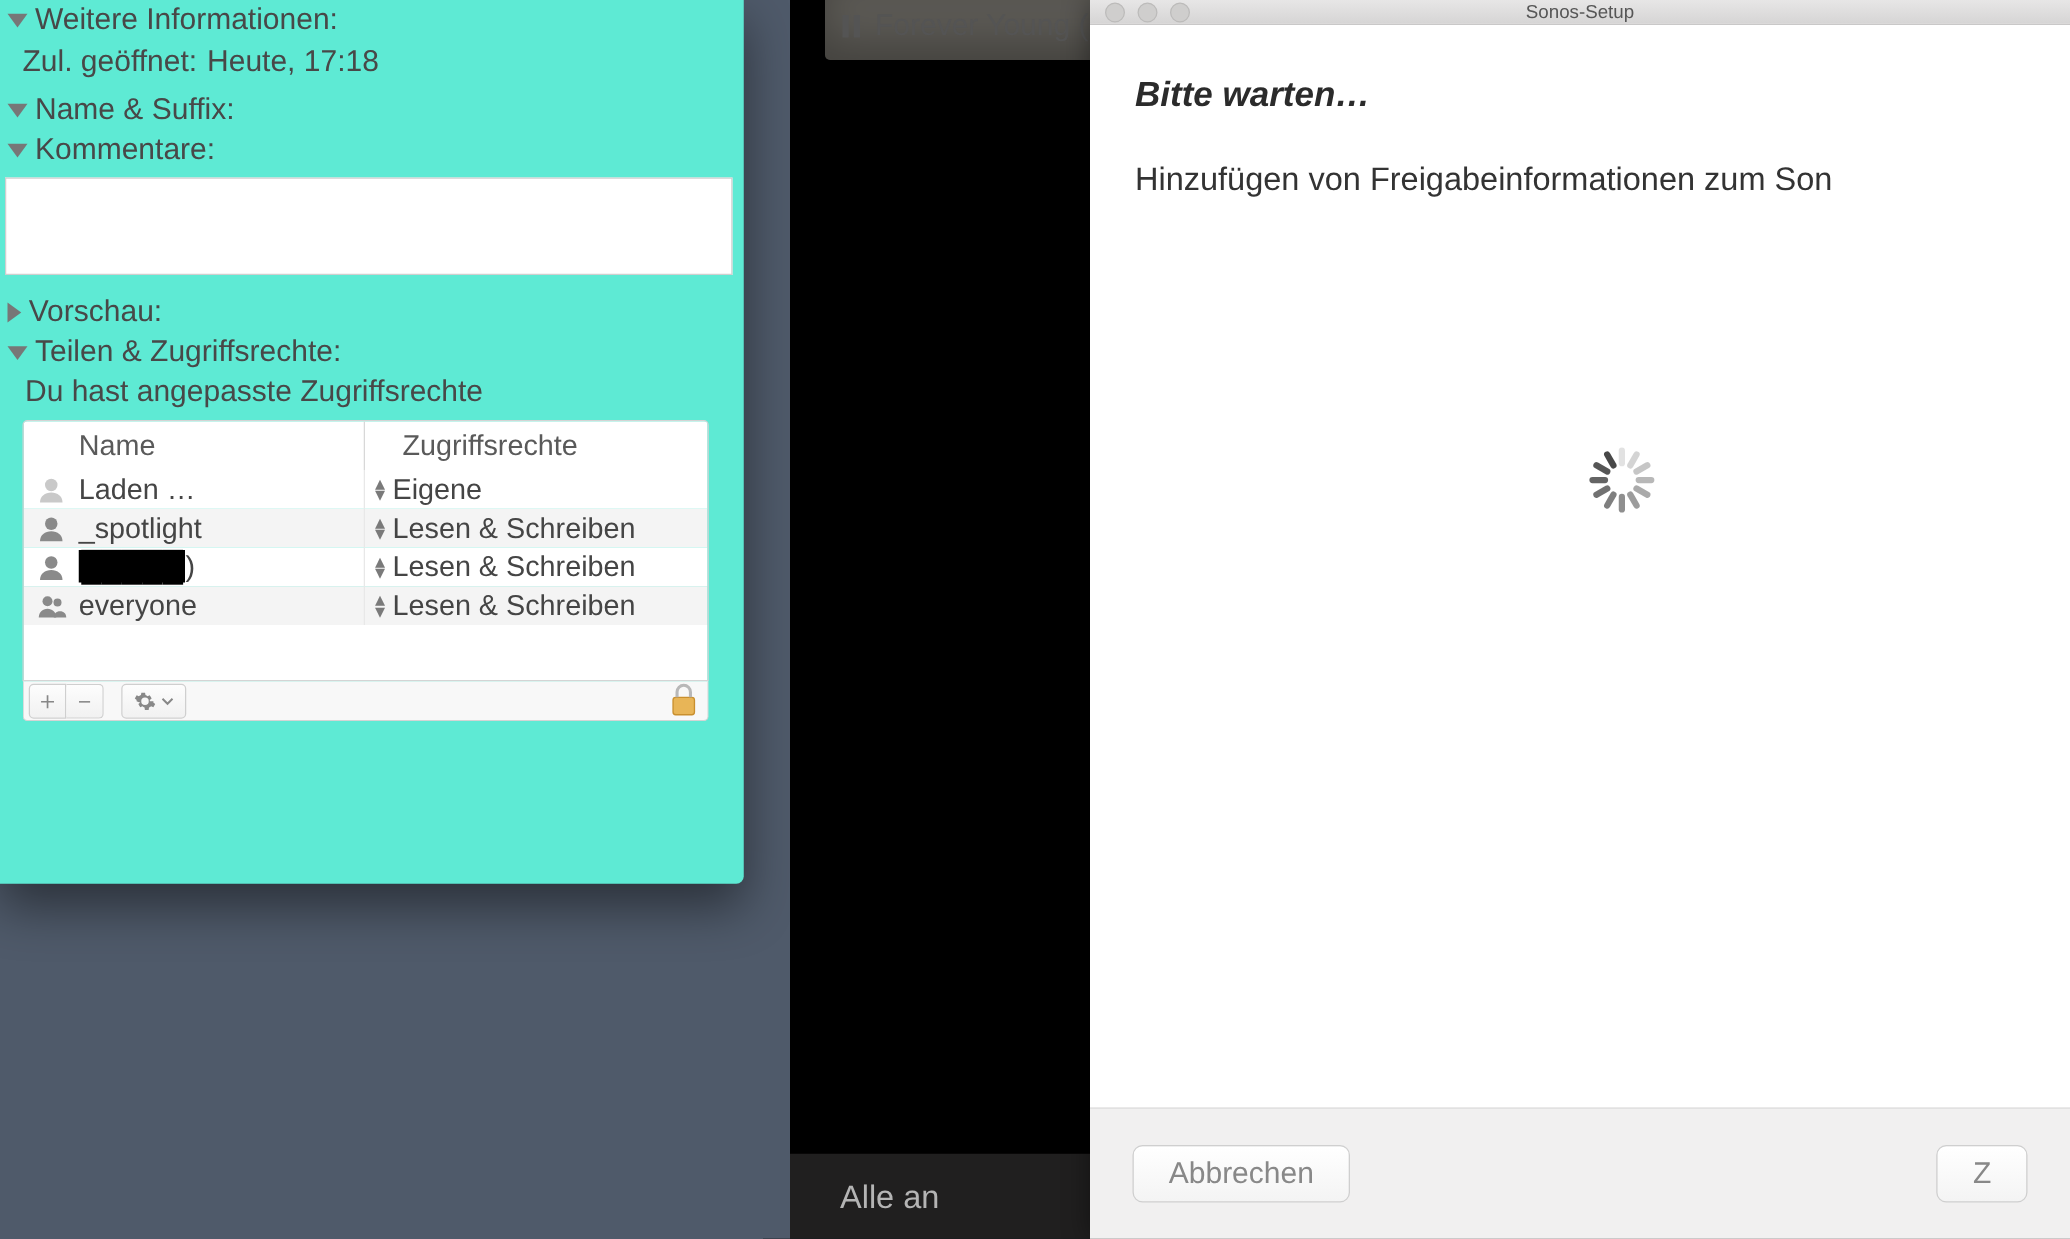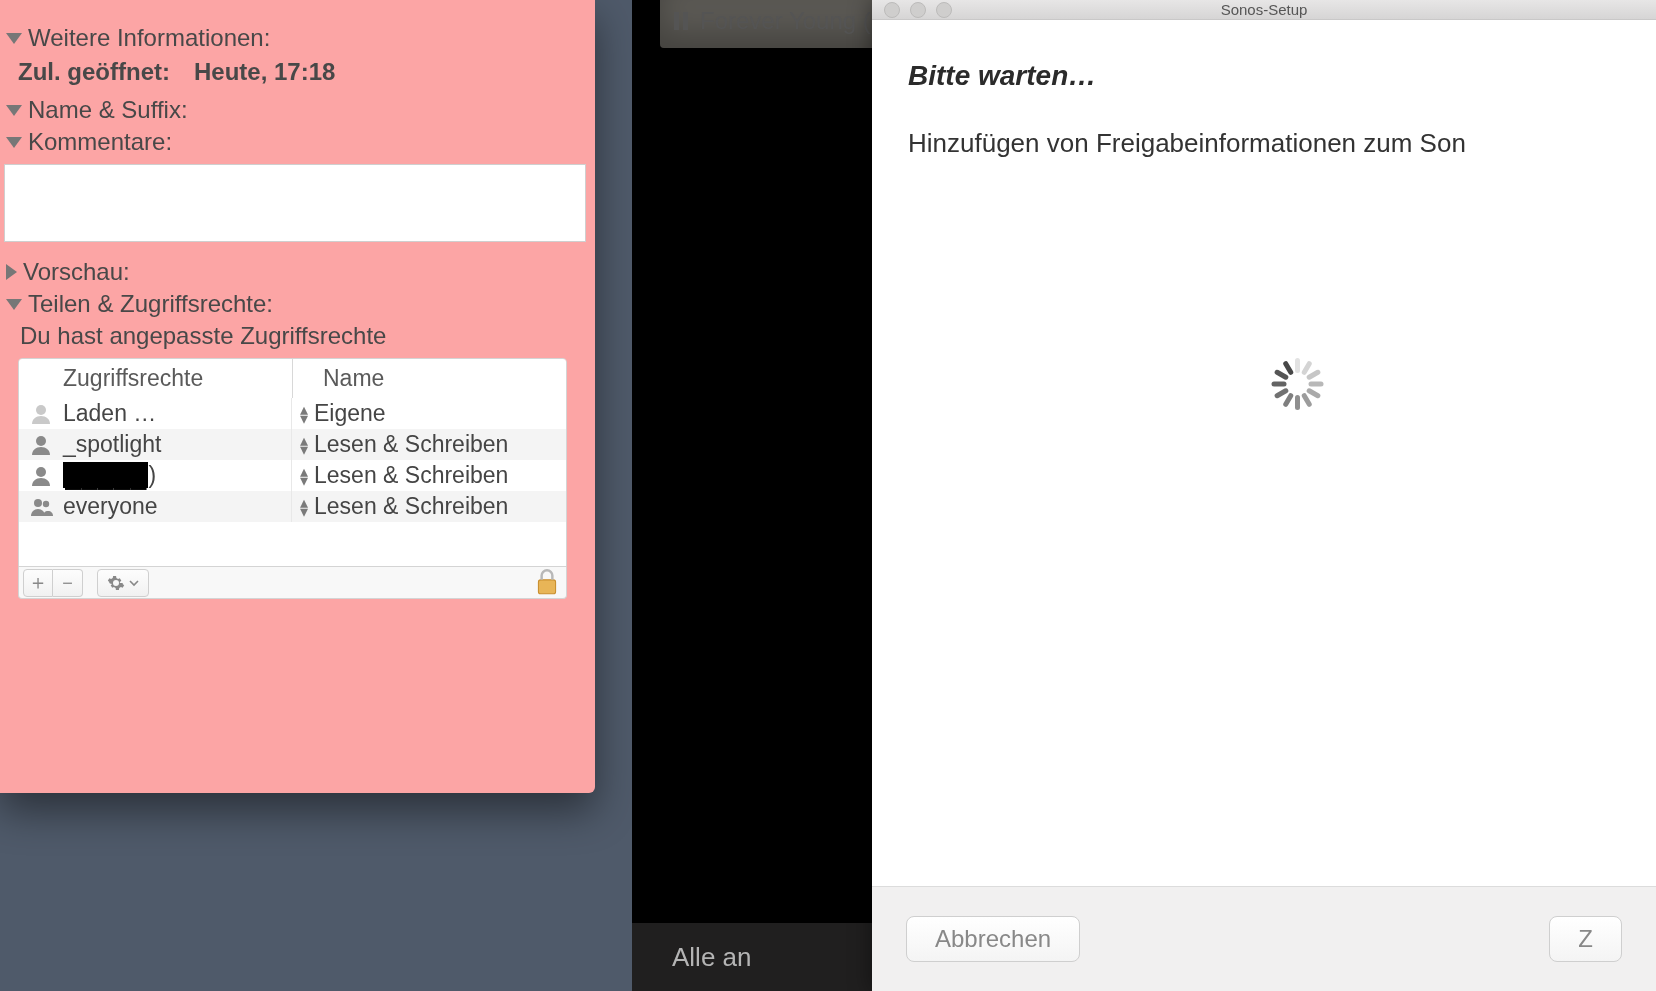--- a/index.html
+++ b/index.html
@@ -11,27 +11,26 @@
     overflow: hidden;
     position: relative;
   }
 
   
   .info-window {
     position: absolute;
     left: 0;
     top: 0;
     width: 595px;
-    height: 793px;
-    background: #fca5a5;
+    height: 707px;
+    background: #5eead4;
     border-radius: 0 0 6px 0;
     box-shadow: 0 18px 40px rgba(0,0,0,.45);
     font-size: 24px;
     color: #484848;
-    padding-top: 22px;
   }
 
   .section-header {
     display: flex;
     align-items: center;
     gap: 6px;
     padding: 2px 6px 2px 6px;
     cursor: default;
     font-size: 24px;
     color: #444;
@@ -48,21 +47,21 @@
     border-top: 11px solid #777;
   }
   .disc-right {
     border-top: 8px solid transparent;
     border-bottom: 8px solid transparent;
     border-left: 11px solid #777;
   }
 
   .section-body { padding: 4px 16px 8px 18px; }
 
-  .kv-row { display:flex; gap:24px; font-size:24px; color:#484848;font-weight:bold; }
+  .kv-row { display:flex; gap:8px; font-size:24px; color:#484848; }
   .kv-row .k { }
   .kv-row .v { }
 
   .text-input {
     width: 560px;
     height: 42px;
     border: 1px solid #cfcfcf;
     background: #fff;
     font-size: 24px;
     color: #222;
@@ -319,22 +318,22 @@
   </div>
 
   <div class="section-header">
     <span class="disclosure disc-down"></span>
     <span class="label">Teilen &amp; Zugriffsrechte:</span>
   </div>
   <div class="desc-line">Du hast angepasste Zugriffsrechte</div>
 
   <div class="perm-table">
     <div class="perm-thead">
+      <div class="perm-th col-name">Name</div>
       <div class="perm-th col-perm">Zugriffsrechte</div>
-      <div class="perm-th col-name">Name</div>
     </div>
     <div id="perm-rows">
         <div class="perm-row">
           <div class="perm-cell-name">
             <span class="user-icon"><svg viewBox="0 0 24 24" fill="#c9c9c9">
                 <use href="#user-single"></use>
               </svg></span>
             <span>Laden …</span>
           </div>
           <div class="perm-cell-perm">

